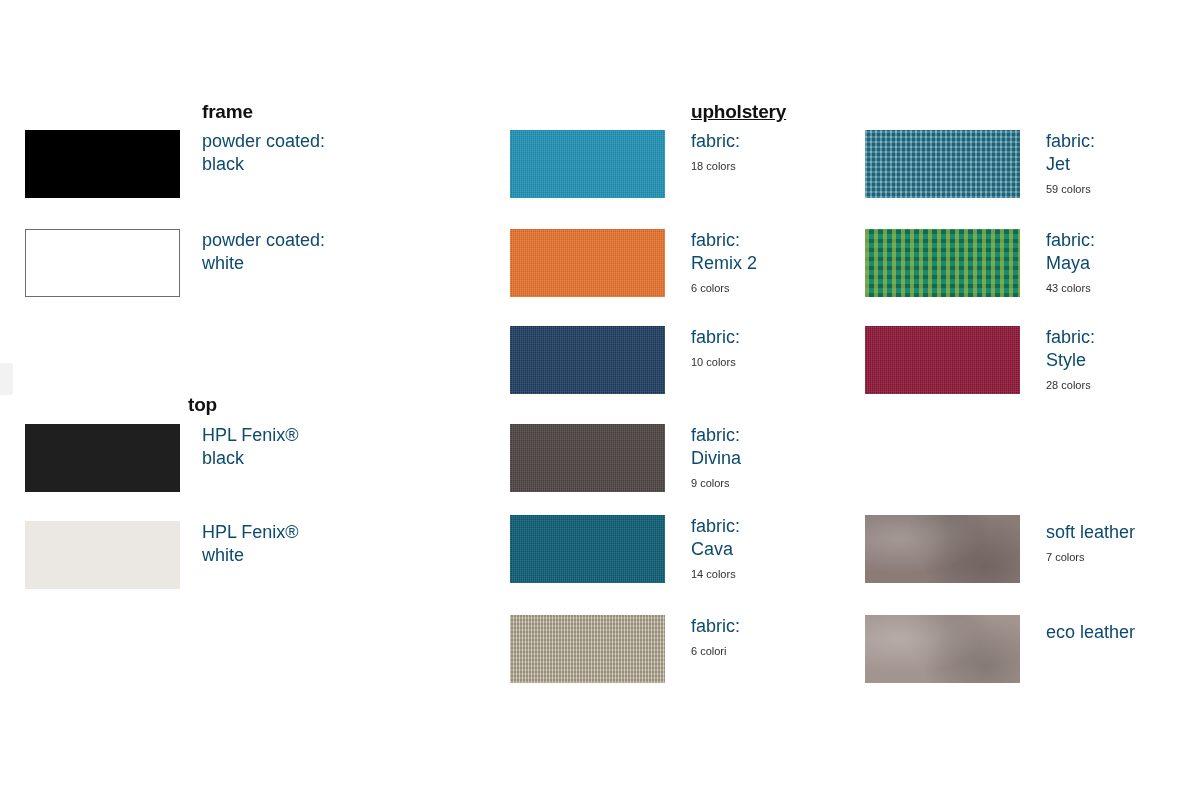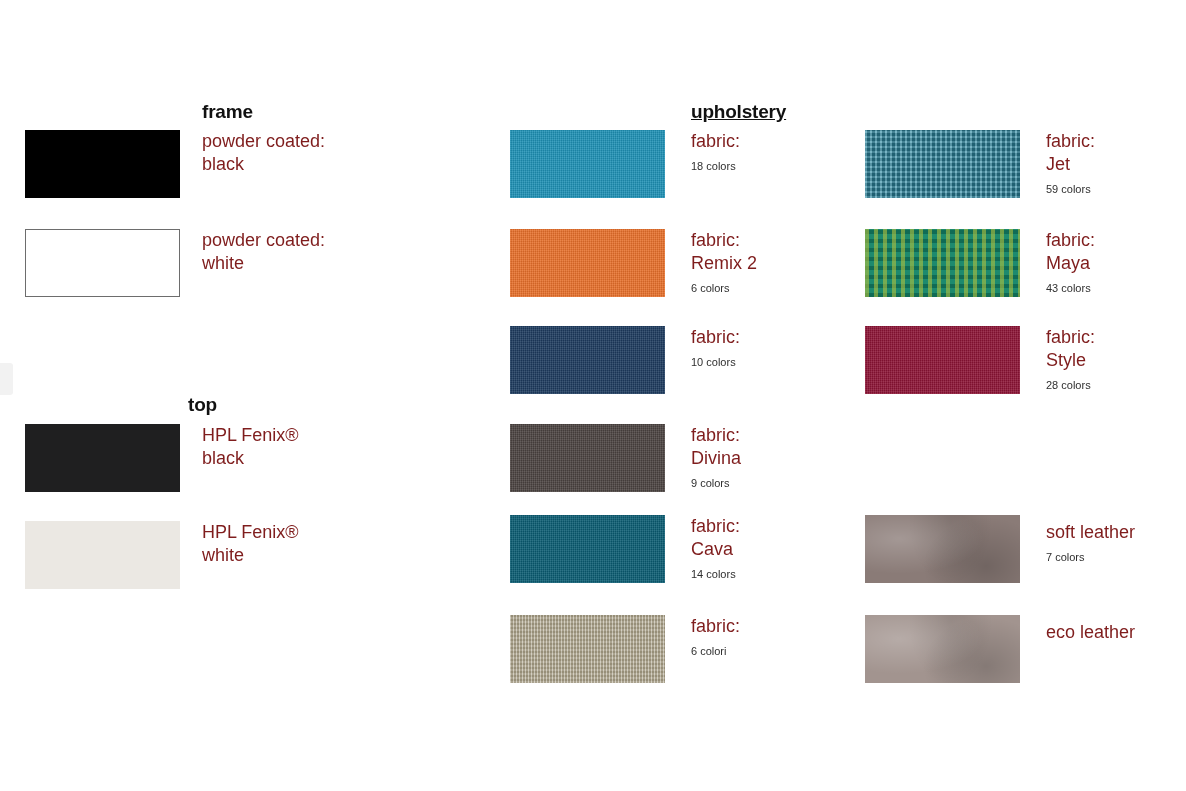--- a/index.html
+++ b/index.html
@@ -84,21 +84,21 @@
   }
   .label {
     position: absolute;
     width: 240px;
   }
   .label .lead,
   .label .name {
     display: block;
     font-size: 18px;
     line-height: 23px;
-    color: #7f1d1d;
+    color: #0c4a6e;
     white-space: nowrap;
   }
   .label .count {
     display: block;
     font-size: 11px;
     line-height: 22px;
     color: #2f2f2f;
     white-space: nowrap;
     margin-top: 2px;
   }

